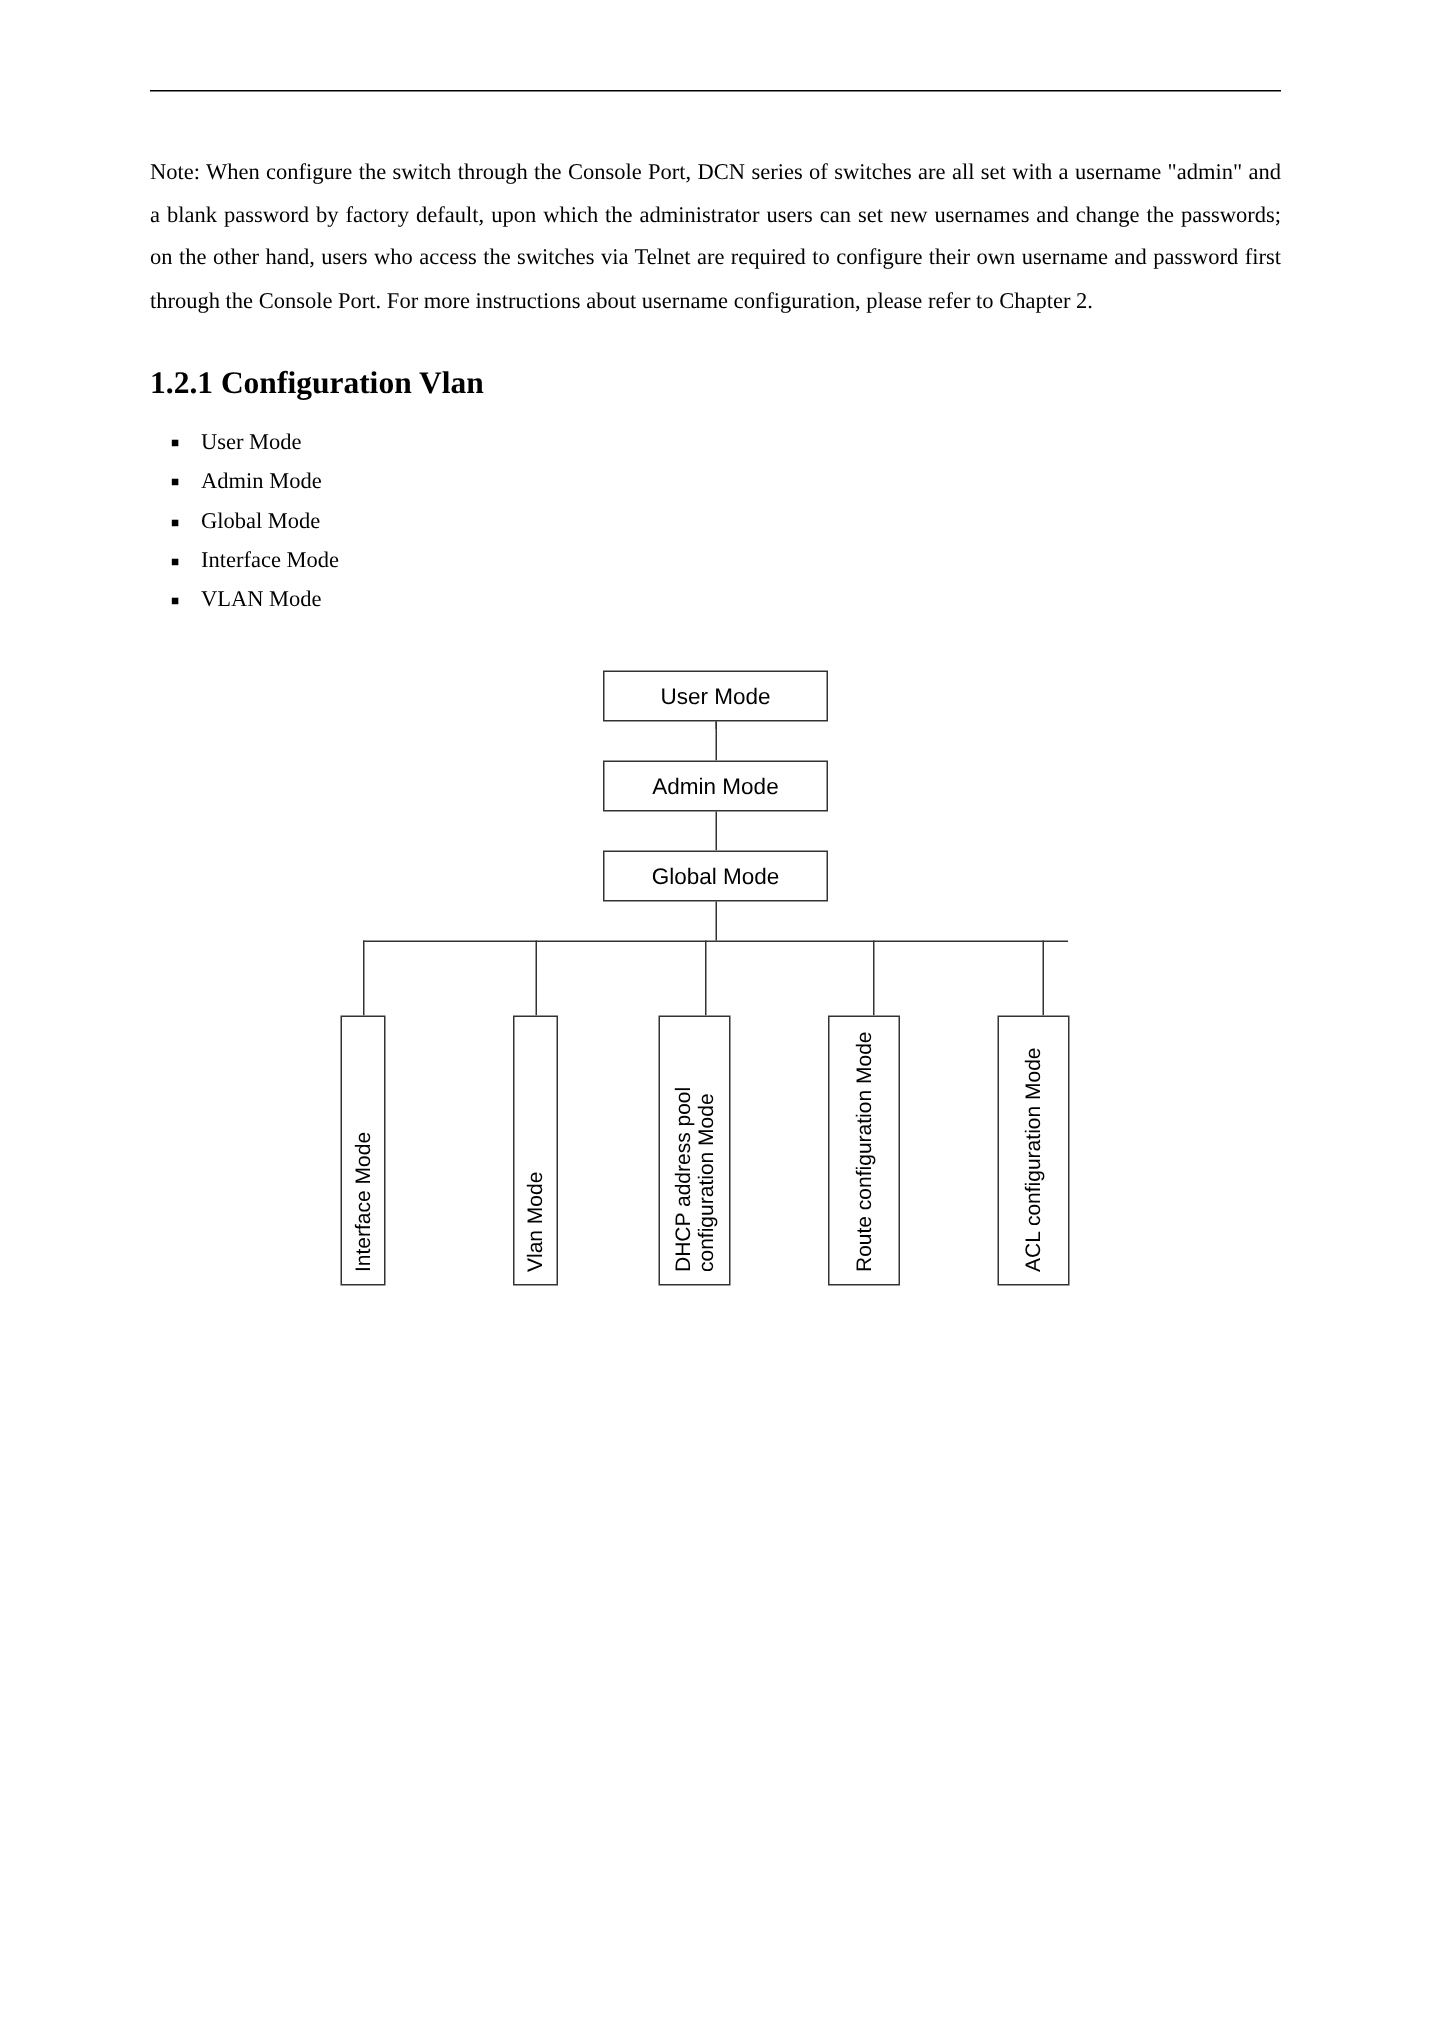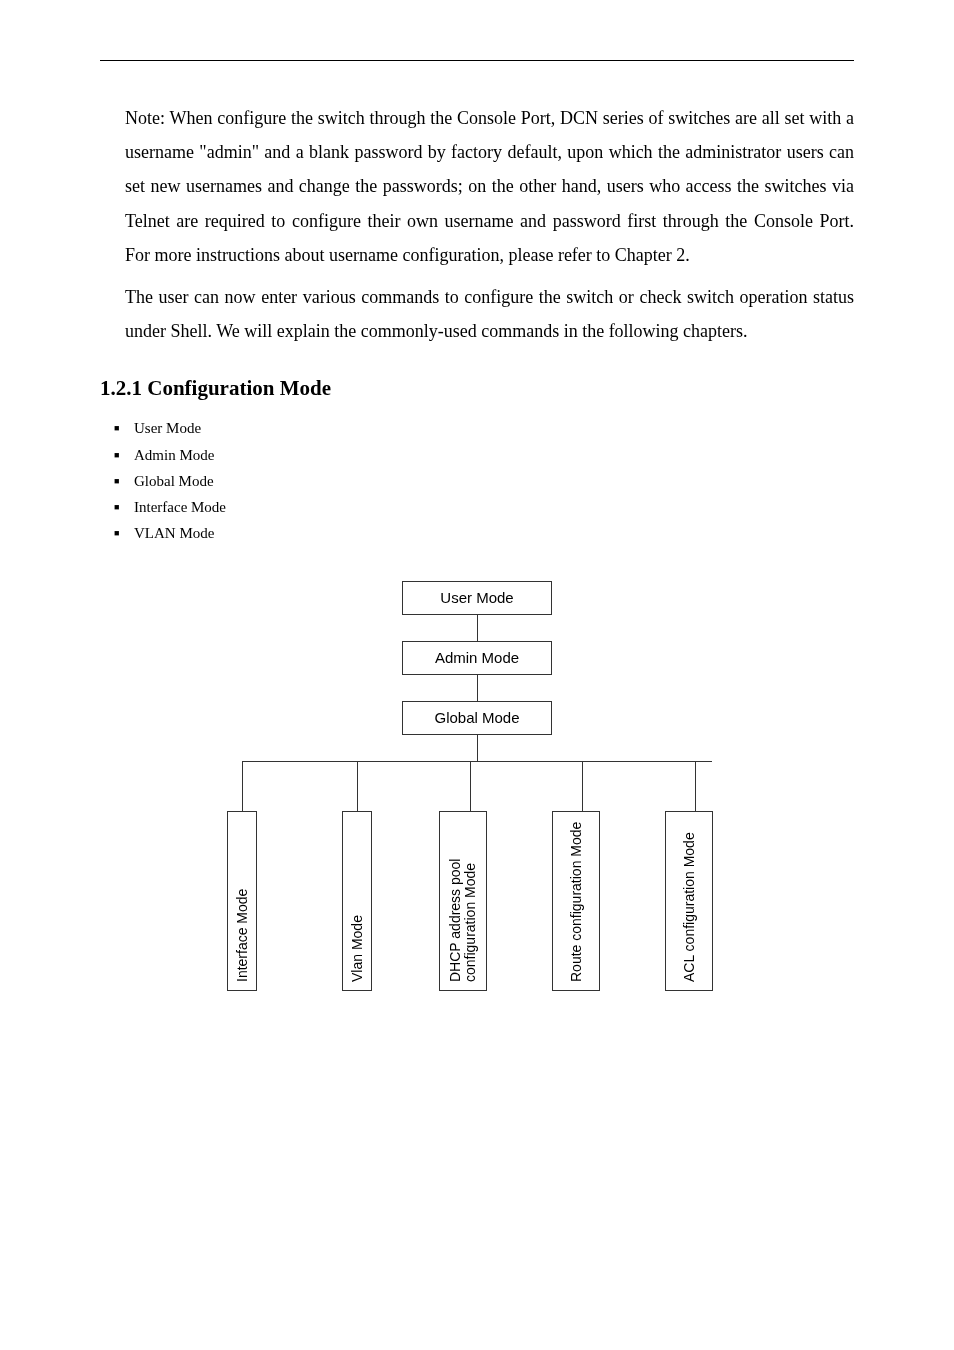--- a/index.html
+++ b/index.html
@@ -13,25 +13,24 @@
     }
     .page {
       padding: 60px 100px 0 100px;
     }
     .hr-top {
       border: none;
       border-top: 1px solid #000;
       margin-bottom: 40px;
     }
     .body-text {
-      font-size: 18px;
+      font-size: 15px;
       line-height: 1.9;
       text-align: justify;
       margin-bottom: 8px;
-      margin-left: 25px;
     }
     .section-title {
       font-size: 21px;
       font-weight: bold;
       margin-top: 28px;
       margin-bottom: 14px;
     }
     .bullet-list {
       list-style: none;
       padding: 0;
@@ -104,23 +103,22 @@
     }
   </style>
 </head>
 <body>
 
 <div class="page">
   <hr class="hr-top">
 
   <p class="body-text">Note: When configure the switch through the Console Port, DCN series of switches are all set with a username "admin" and a blank password by factory default, upon which the administrator users can set new usernames and change the passwords; on the other hand, users who access the switches via Telnet are required to configure their own username and password first through the Console Port. For more instructions about username configuration, please refer to Chapter 2.</p>
 
-  <p class="body-text">The user can now enter various commands to configure the switch or check switch operation status under Shell. We will explain the commonly-used commands in the following chapters.</p>
 
-  <h2 class="section-title">1.2.1 Configuration Mode</h2>
+  <h2 class="section-title">1.2.1 Configuration Vlan</h2>
 
   <ul class="bullet-list">
     <li>User Mode</li>
     <li>Admin Mode</li>
     <li>Global Mode</li>
     <li>Interface Mode</li>
     <li>VLAN Mode</li>
   </ul>
 
   <div class="diagram-wrap">

